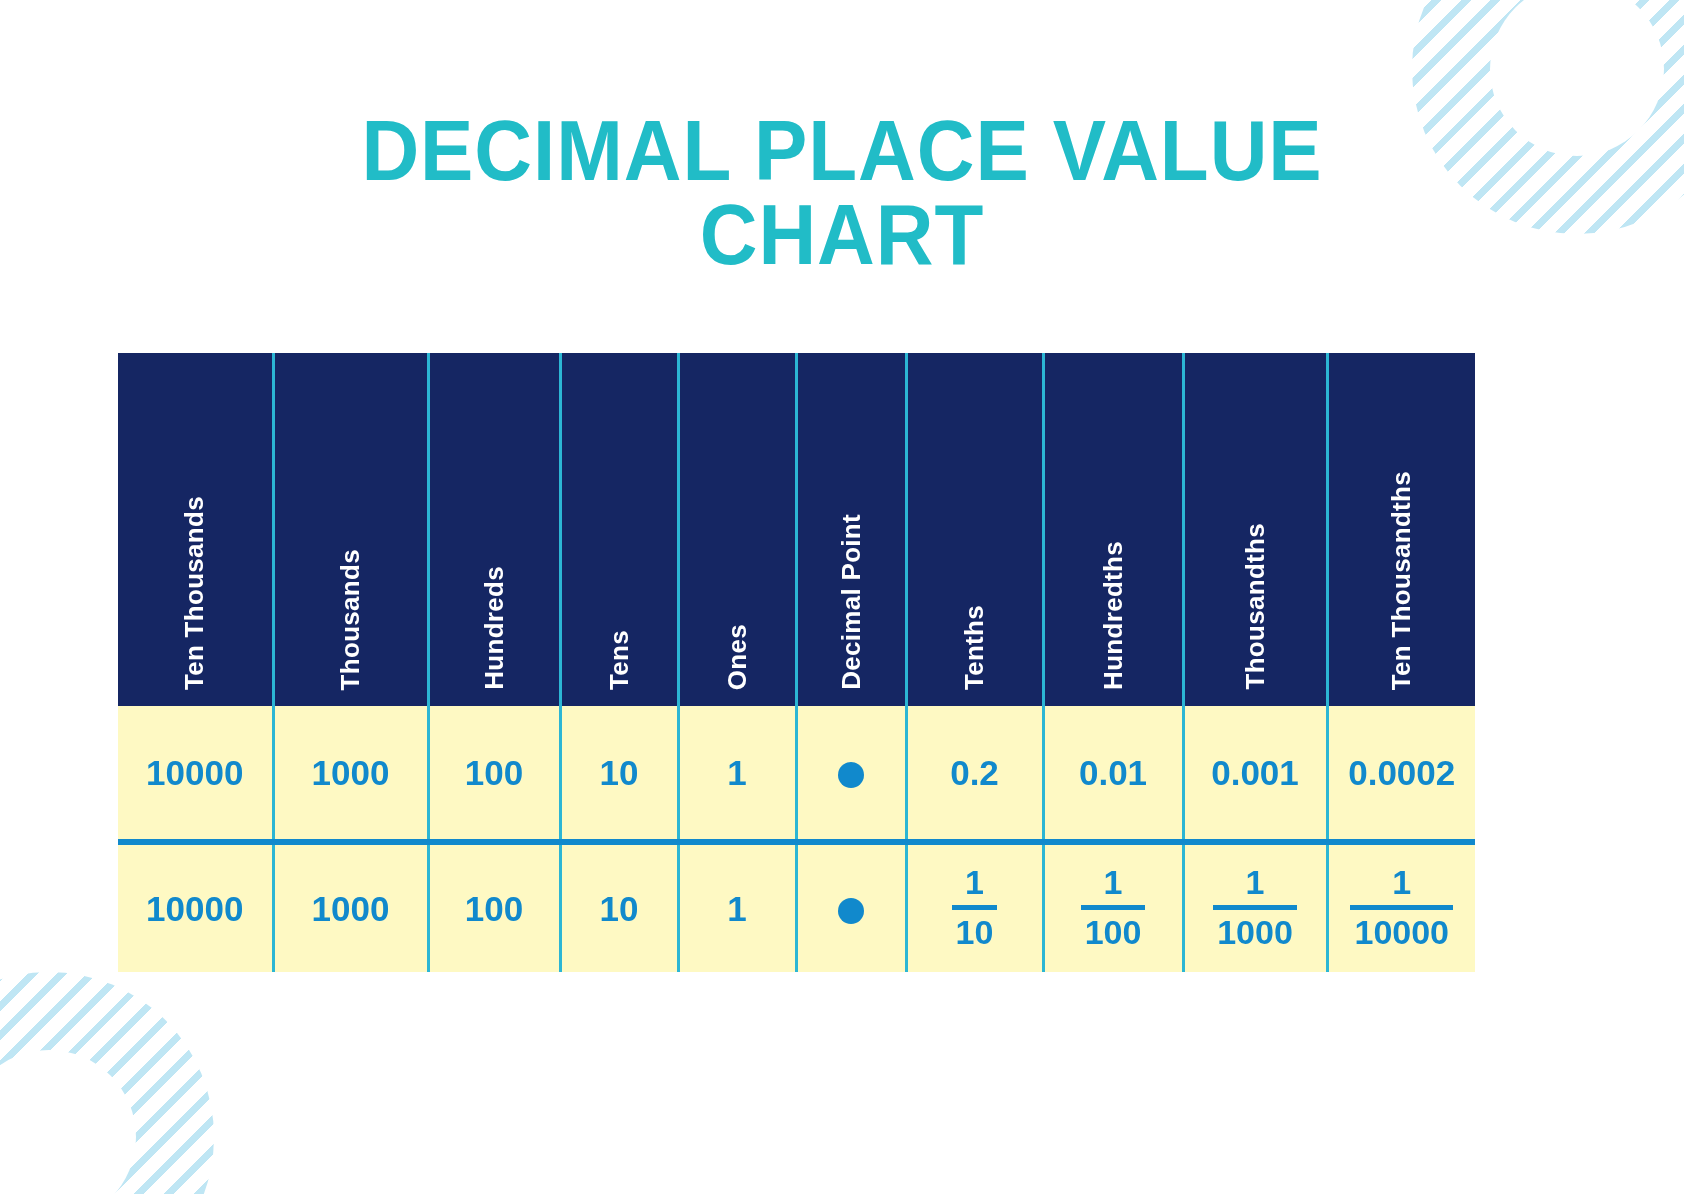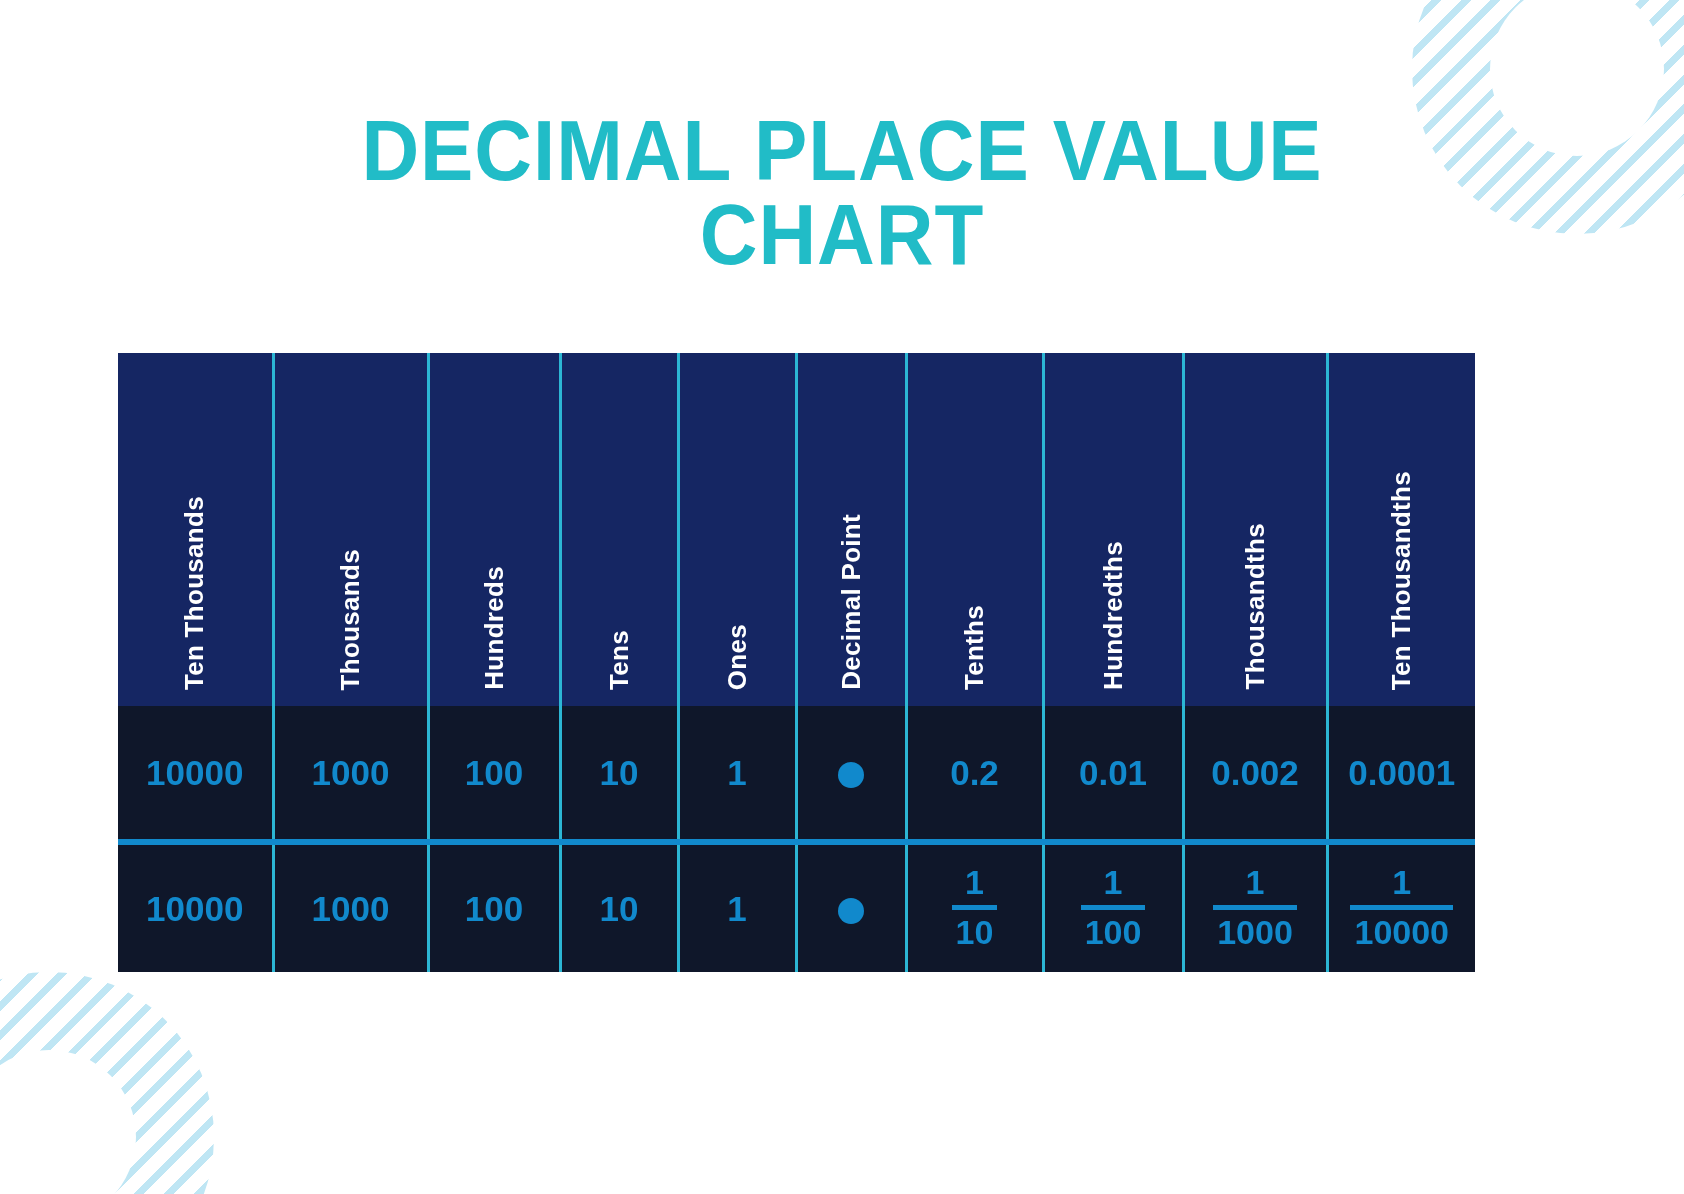--- a/index.html
+++ b/index.html
@@ -112,21 +112,21 @@
     white-space: nowrap;
     writing-mode: vertical-rl;
     transform: rotate(180deg);
     margin: 0 auto 16px auto;
     display: block;
     width: fit-content;
   }
 
   
   .val-cell {
-    background: #0f172a;
+    background: #fef9c3;
     border-left: 3px solid #2cb6d4;
     text-align: center;
     vertical-align: middle;
     color: #1189cc;
     font-weight: bold;
     font-size: 35px;
   }
   .val-cell.first { border-left: none; }
 
   .row-decimal .val-cell { height: 133px; }
@@ -232,22 +232,22 @@
       </tr>
     <tr class="row-decimal" id="row-decimal">
         <td class="val-cell first"><span>10000</span></td>
         <td class="val-cell"><span>1000</span></td>
         <td class="val-cell"><span>100</span></td>
         <td class="val-cell"><span>10</span></td>
         <td class="val-cell"><span>1</span></td>
         <td class="val-cell"><span class="dot"></span></td>
         <td class="val-cell"><span>0.2</span></td>
         <td class="val-cell"><span>0.01</span></td>
-        <td class="val-cell"><span>0.002</span></td>
-        <td class="val-cell"><span>0.0001</span></td>
+        <td class="val-cell"><span>0.001</span></td>
+        <td class="val-cell"><span>0.0002</span></td>
       </tr>
     <tr class="row-fraction" id="row-fraction">
         <td class="val-cell first"><span>10000</span></td>
         <td class="val-cell"><span>1000</span></td>
         <td class="val-cell"><span>100</span></td>
         <td class="val-cell"><span>10</span></td>
         <td class="val-cell"><span>1</span></td>
         <td class="val-cell"><span class="dot"></span></td>
         <td class="val-cell"><span class="frac"><span class="num">1</span><span class="bar"></span><span class="den">10</span></span></td>
         <td class="val-cell"><span class="frac"><span class="num">1</span><span class="bar"></span><span class="den">100</span></span></td>

